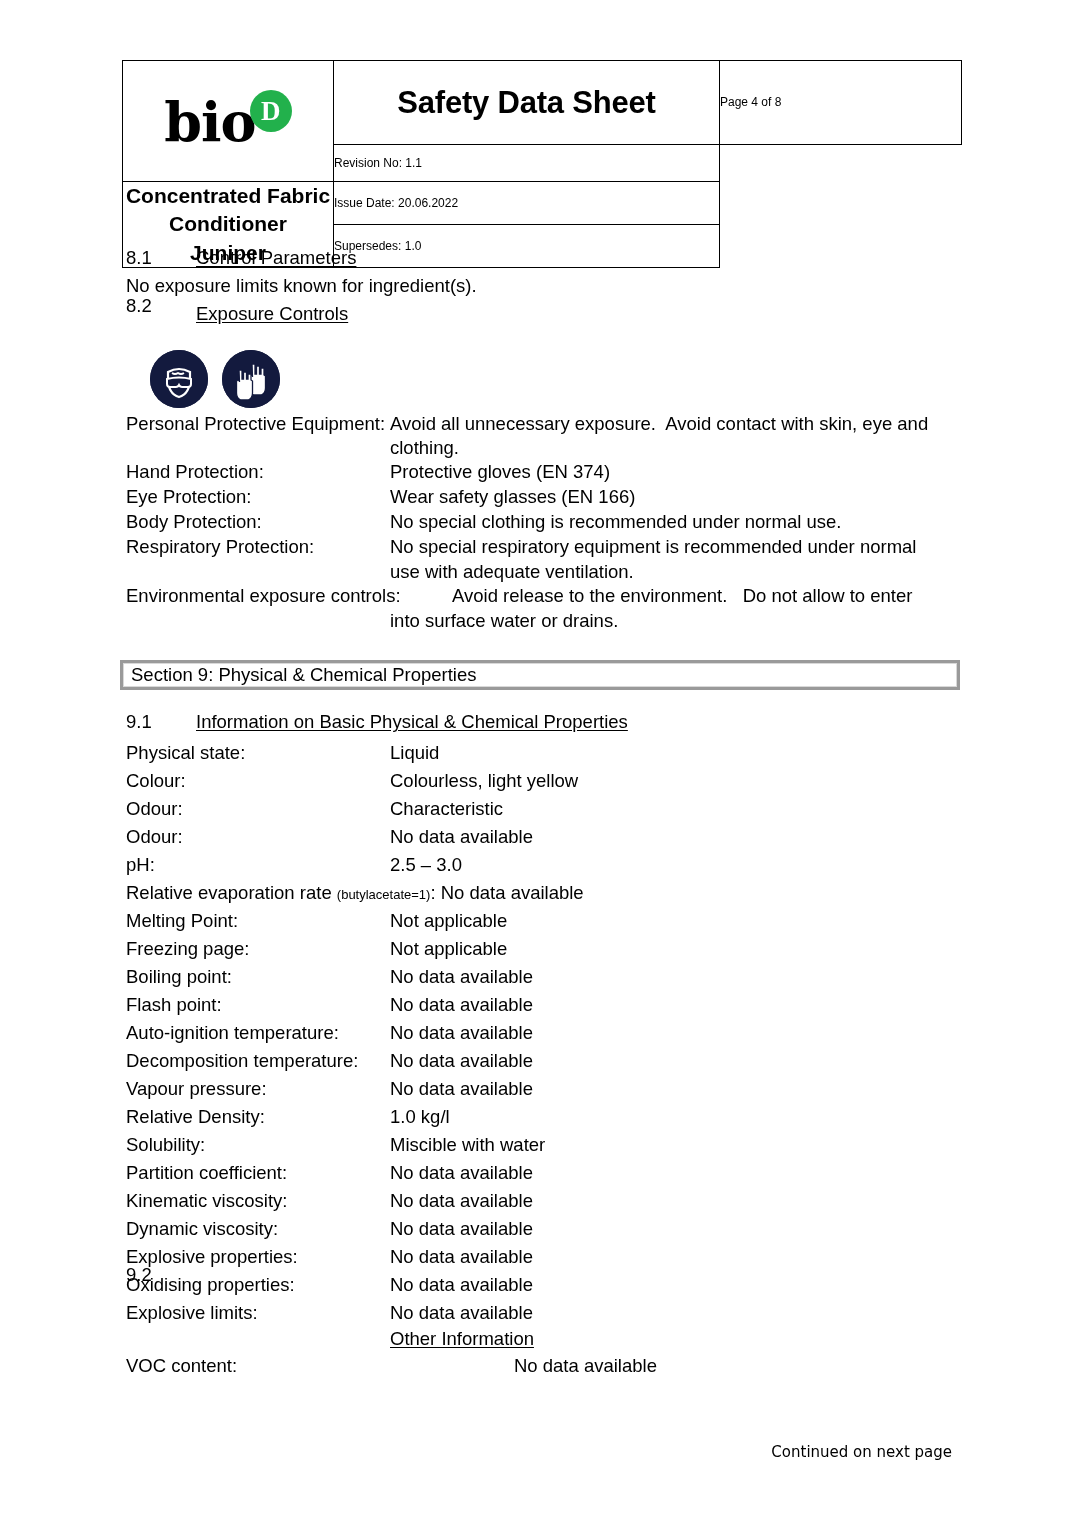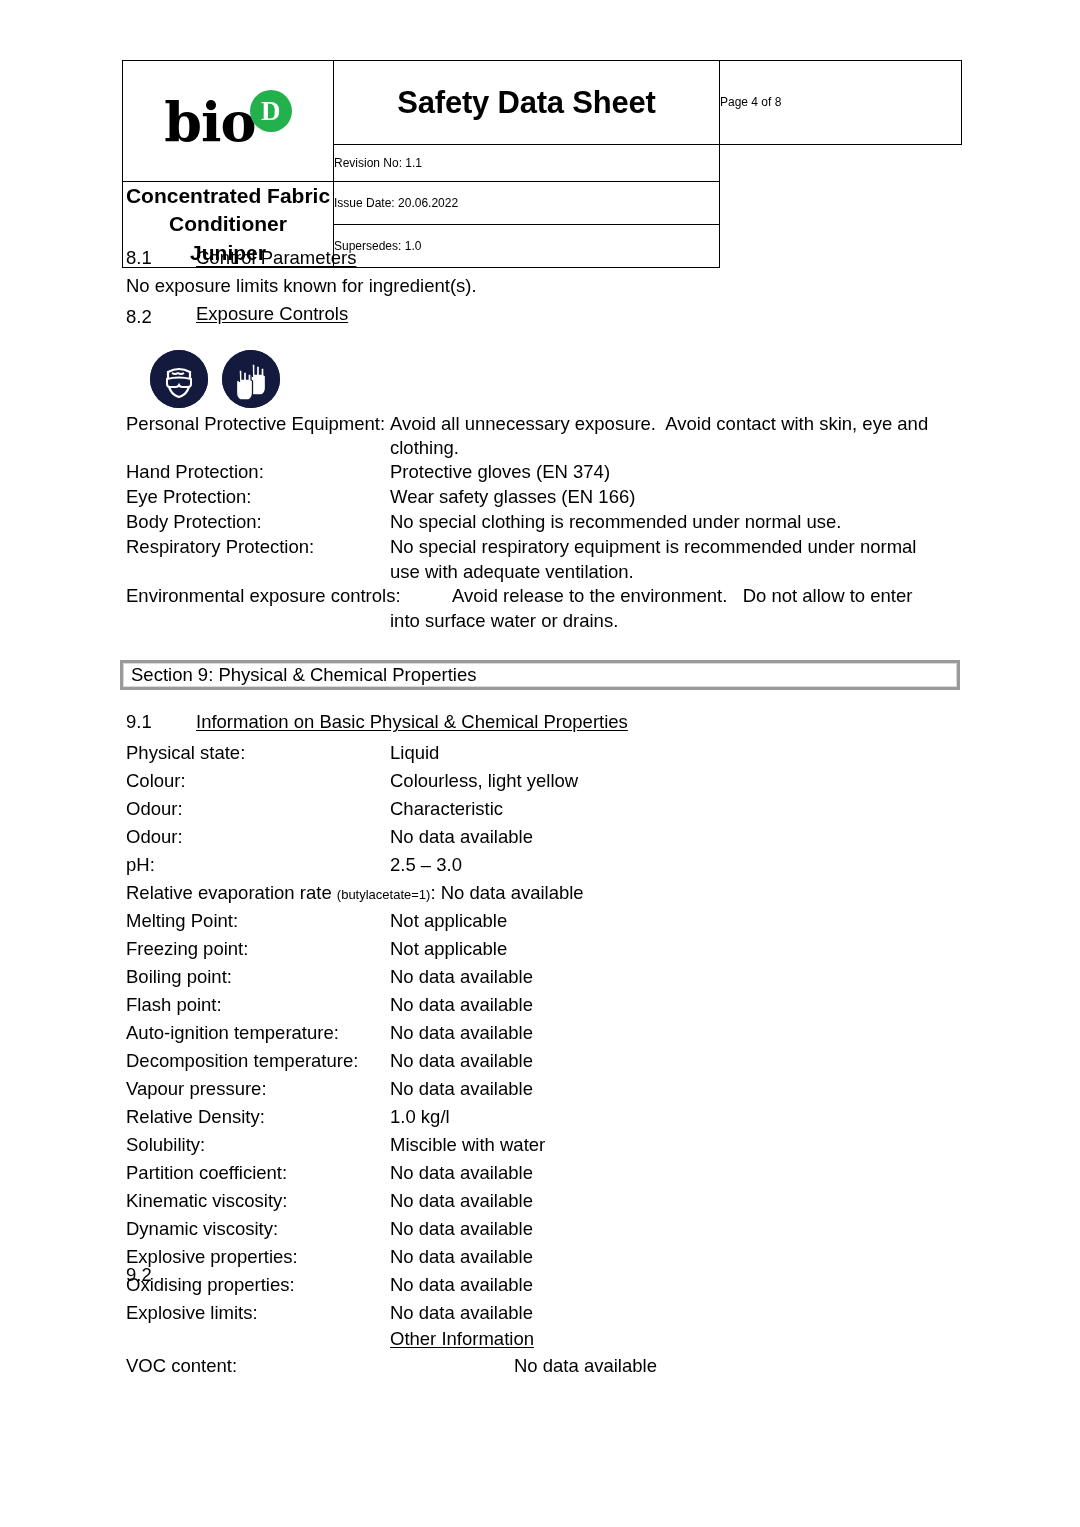--- a/index.html
+++ b/index.html
@@ -191,21 +191,21 @@
     <tr>
       <td class="cell-meta">Supersedes: 1.0</td>
     </tr>
   </tbody>
     </table>
 
 
   <div class="abs txt num" style="top:249px;text-align:center;">8.1</div>
   <div class="abs txt heading-label" style="top:249px;">Control Parameters</div>
   <div class="abs txt lbl" style="top:277px;">No exposure limits known for ingredient(s).</div>
-  <div class="abs txt num" style="top:308px;text-align:right;">8.2</div>
+  <div class="abs txt num" style="top:297px;text-align:right;">8.2</div>
   <div class="abs txt heading-label" style="top:305px;">Exposure Controls</div>
 
   <div class="ppe" style="left:150px;">
     <div class="pic" style="left:0;">
       <svg width="58" height="58" viewBox="0 0 58 58" aria-hidden="true">
         <circle cx="29" cy="29" r="29" fill="#131a3e"></circle>
         <path d="M18 22 q11 -6 22 0 l0 6 q0 16 -11 19 q-11 -3 -11 -19 z" fill="none" stroke="#ffffff" stroke-width="2.2"></path>
         <path d="M17 29 q12 -3 24 0 l0 5 q0 3 -3 3 l-6 0 q-2 0 -3 -2 q-1 2 -3 2 l-6 0 q-3 0 -3 -3 z" fill="#131a3e" stroke="#ffffff" stroke-width="2"></path>
         <path d="M22 23 q3 2 6 0 q3 2 6 0" fill="none" stroke="#ffffff" stroke-width="1.8"></path>
       </svg>
@@ -286,21 +286,21 @@
 
   <div class="row" style="top:882px;">
     <span class="k"><span>Relative evaporation rate </span><span class="small-note">(butylacetate=1)</span><span>: </span><span>No data available</span></span>
   </div>
 
   <div class="row" style="top:910px;">
     <span class="k">Melting Point:</span>
     <span class="v" style="left:264px;">Not applicable</span>
   </div>
   <div class="row" style="top:938px;">
-    <span class="k">Freezing point:</span>
+    <span class="k">Freezing page:</span>
     <span class="v" style="left:264px;">Not applicable</span>
   </div>
   <div class="row" style="top:966px;">
     <span class="k">Boiling point:</span>
     <span class="v" style="left:264px;">No data available</span>
   </div>
   <div class="row" style="top:994px;">
     <span class="k">Flash point:</span>
     <span class="v" style="left:264px;">No data available</span>
   </div>
@@ -350,14 +350,15 @@
   </div>
 
   <div class="abs txt num" style="top:1266px;">9.2</div>
   <div class="abs txt" style="left:390px; top:1330px; text-decoration:underline; text-underline-offset:2px;">Other Information</div>
 
   <div class="row" style="top:1355px;">
     <span class="k">VOC content:</span>
     <span class="v" style="left:388px;">No data available</span>
   </div>
 
+  <div class="footer">Continued on next page</div>
 
 </div>
 
 </body></html>

